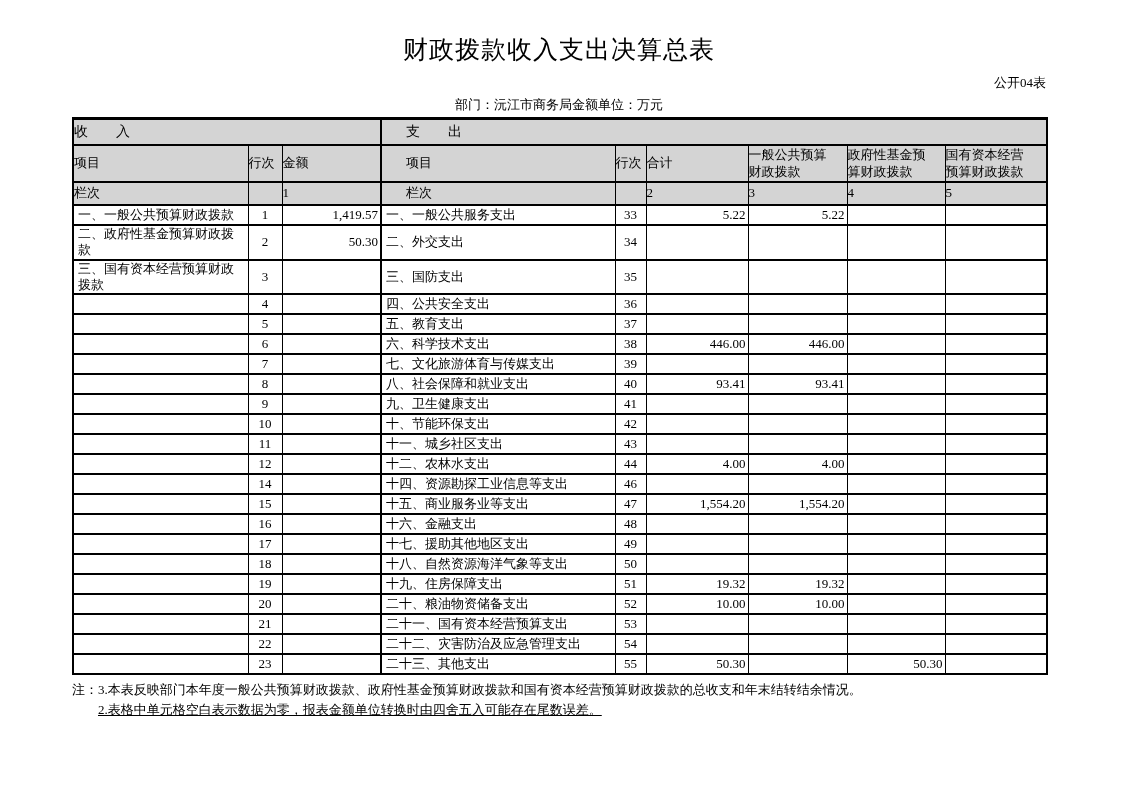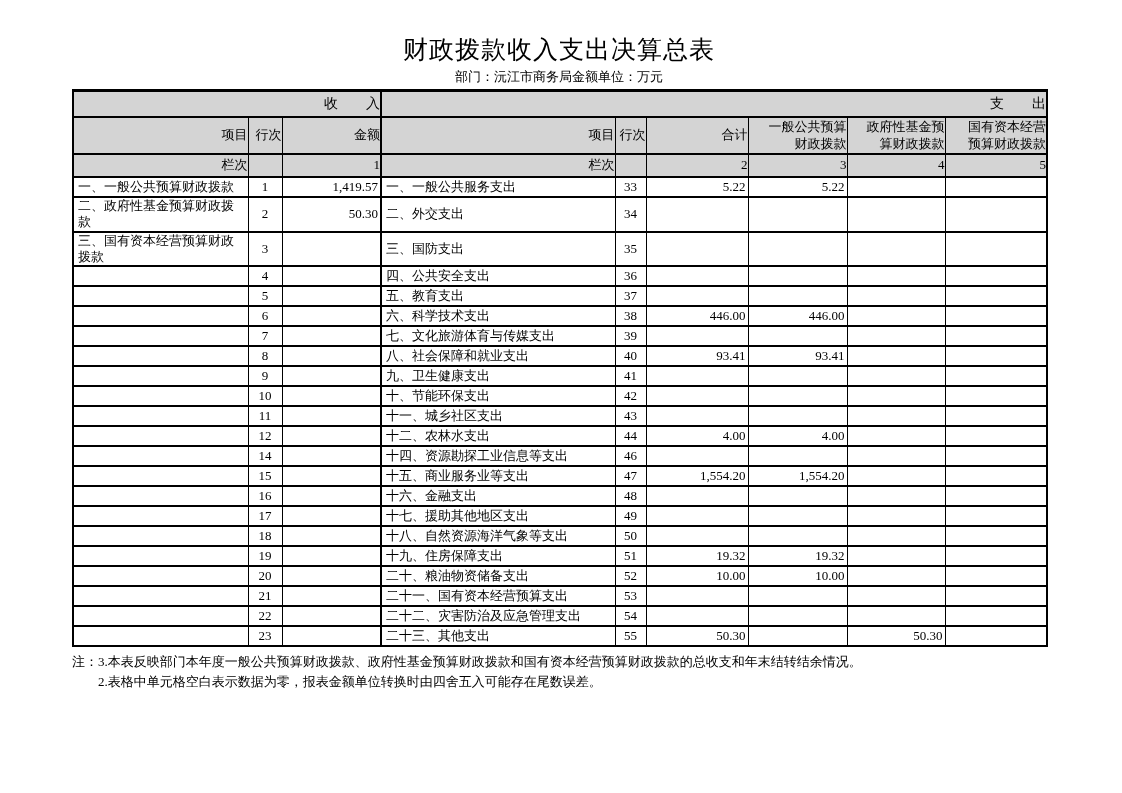--- a/index.html
+++ b/index.html
@@ -46,44 +46,45 @@
   table.fiscal th, table.fiscal td {
     border: 1px solid #000;
     border-top-width: 2px;
     border-bottom-width: 2px;
     font-size: 13px;
     font-weight: normal;
     overflow: hidden;
     vertical-align: middle;
     line-height: 1.25;
   }
-  table.fiscal thead th { background: #d4d4d4; text-align: right; }
+  table.fiscal thead th { background: #d4d4d4; text-align: left; }
   tr.h1 th { height: 27px; font-size: 14px; }
   tr.h2 th { height: 37px; white-space: pre-line; }
   tr.h3 th { height: 23px; }
   tbody td { height: 20px; background: #fff; }
   td.item { text-align: left; padding: 0 4px; }
   td.num  { text-align: center; }
   td.amt  { text-align: right; padding-right: 2px; }
   .thickL { border-left-width: 2px !important; padding-left: 24px; }
   .notes {
     font-size: 13px;
     margin-top: 5px;
     line-height: 1.55;
   }
-  .note-2 { padding-left: 26px; }
+  .note-2 { padding-left: 26px; text-decoration: underline; }
 </style>
 </head>
 <body>
 
 <div class="page">
   <div class="content">
 
     <div class="title">财政拨款收入支出决算总表</div>
 
+    <div class="form-code">公开04表</div>
 
     <div class="meta-row">
       <span>部门：沅江市商务局</span>
       <span>金额单位：万元</span>
     </div>
 
     <table class="fiscal">
       <colgroup>
         <col style="width:175px">
           <col style="width:34px">

